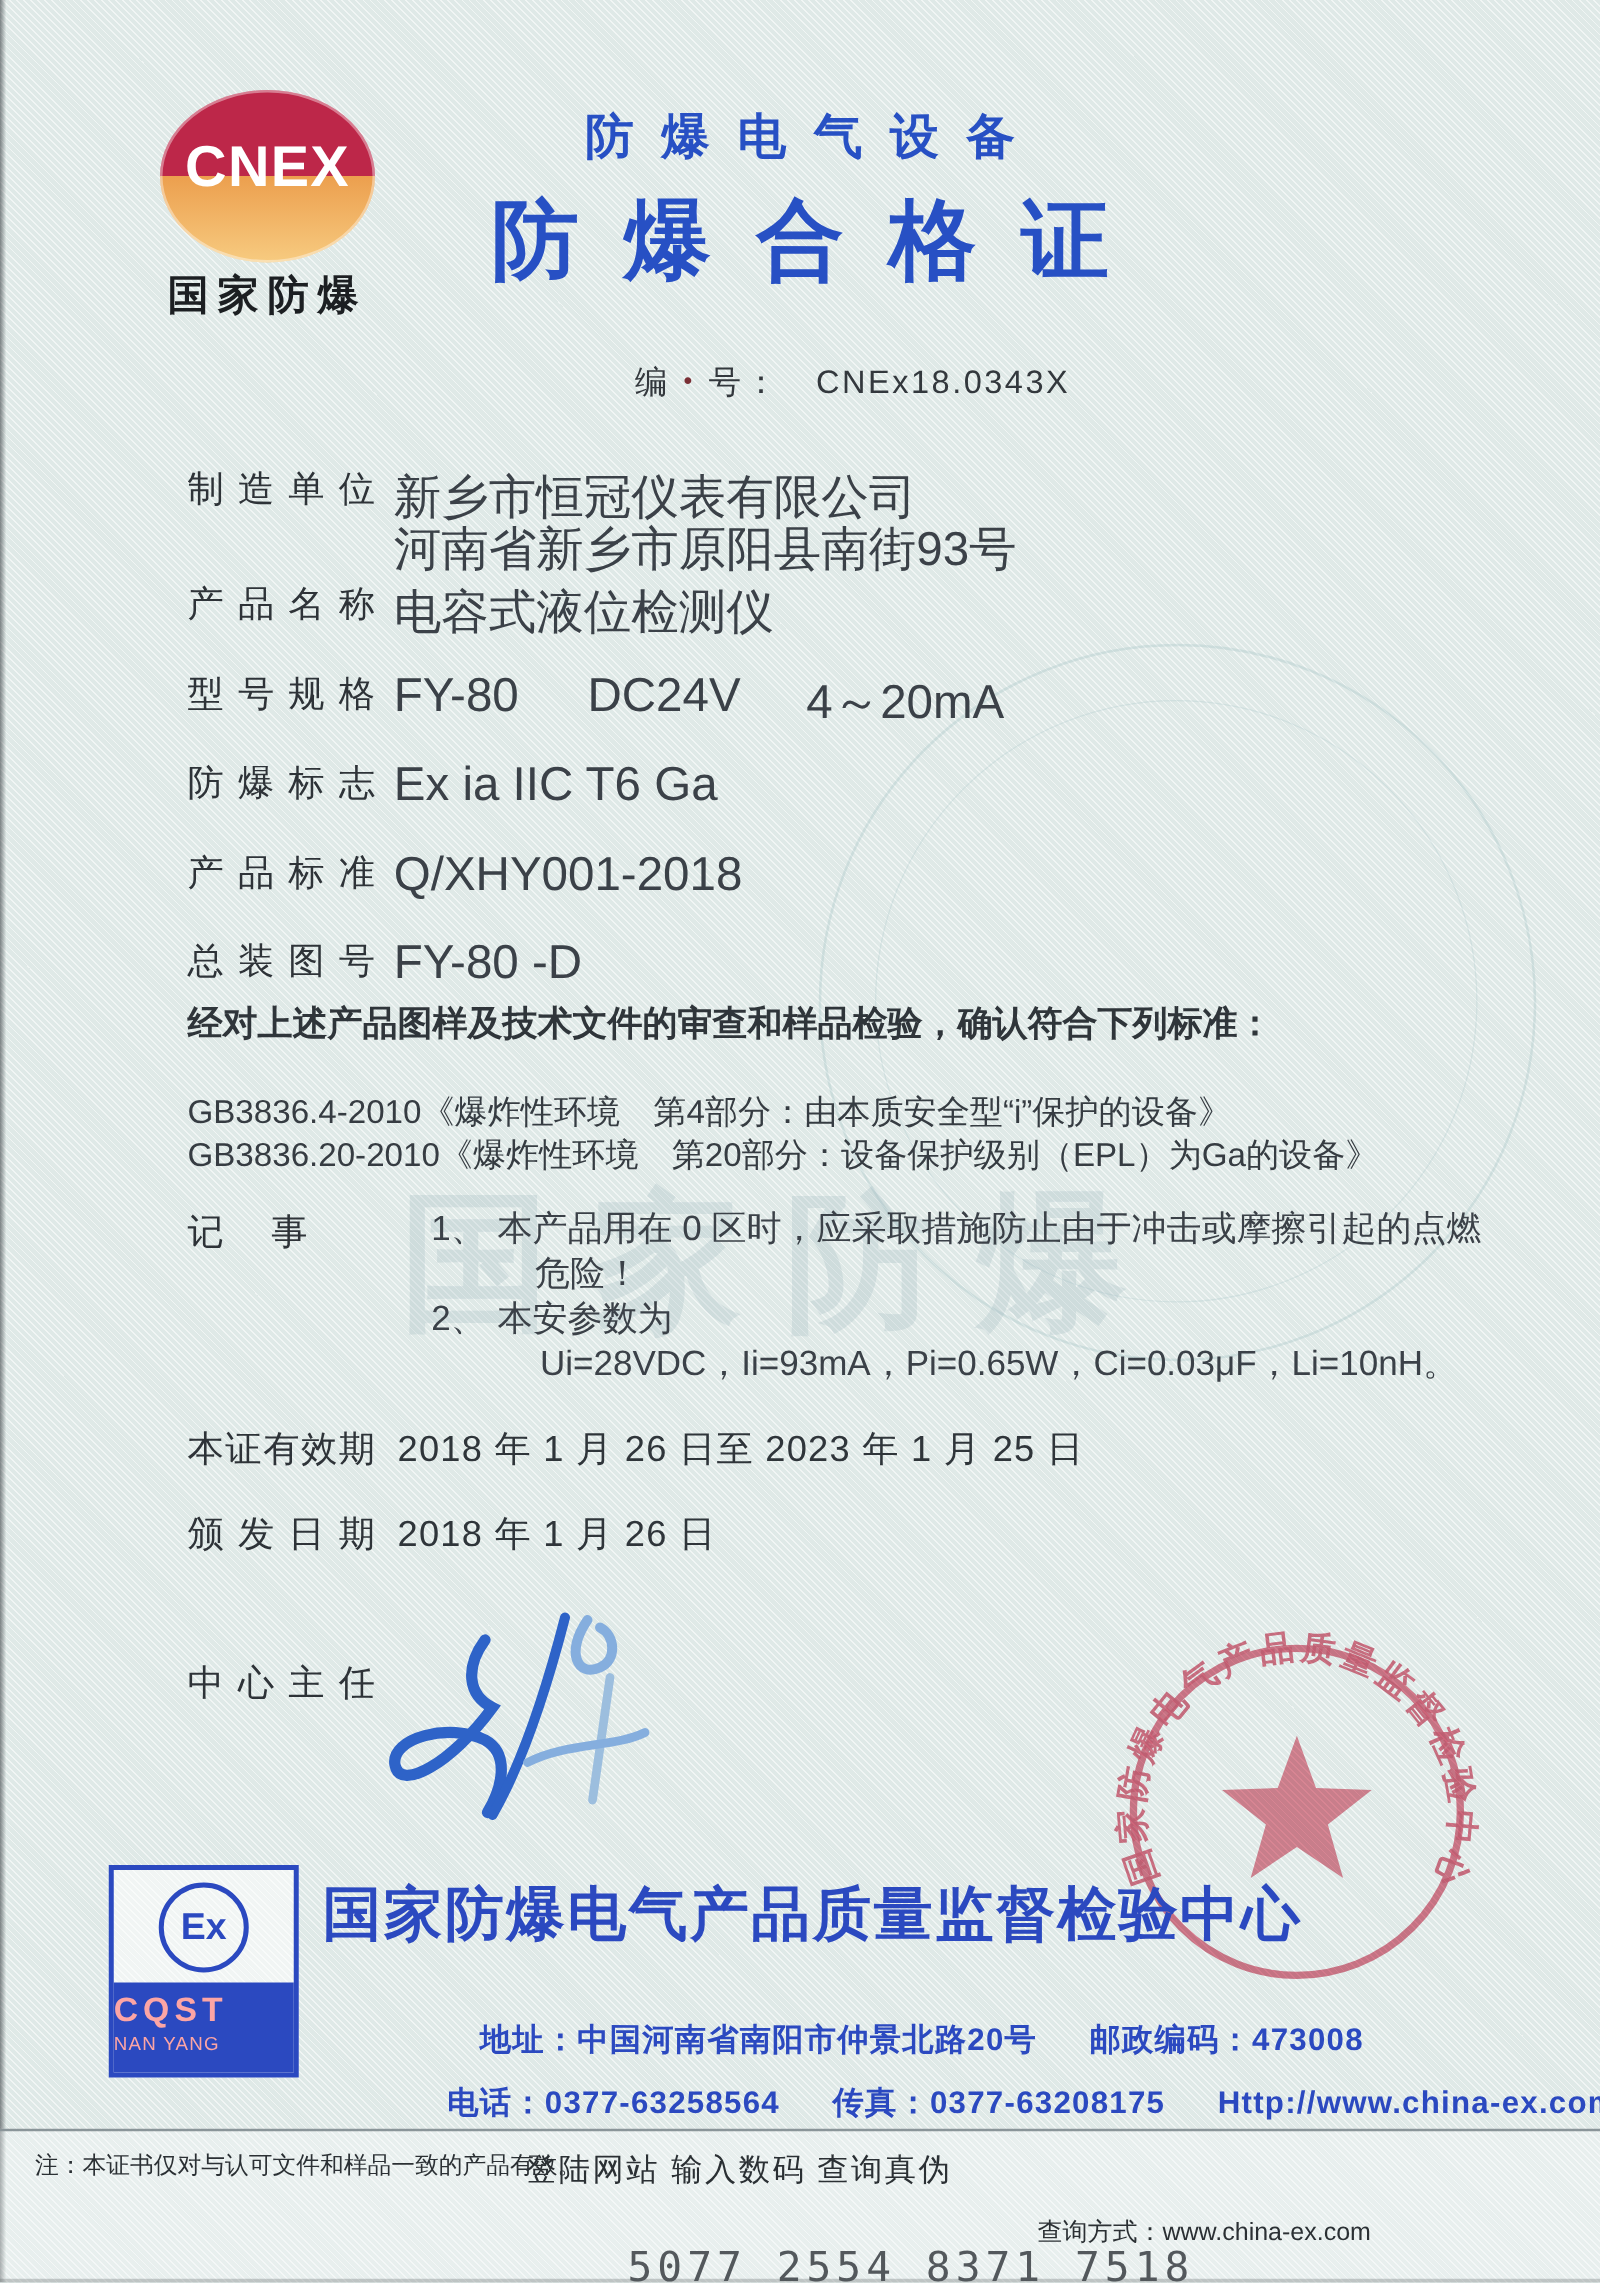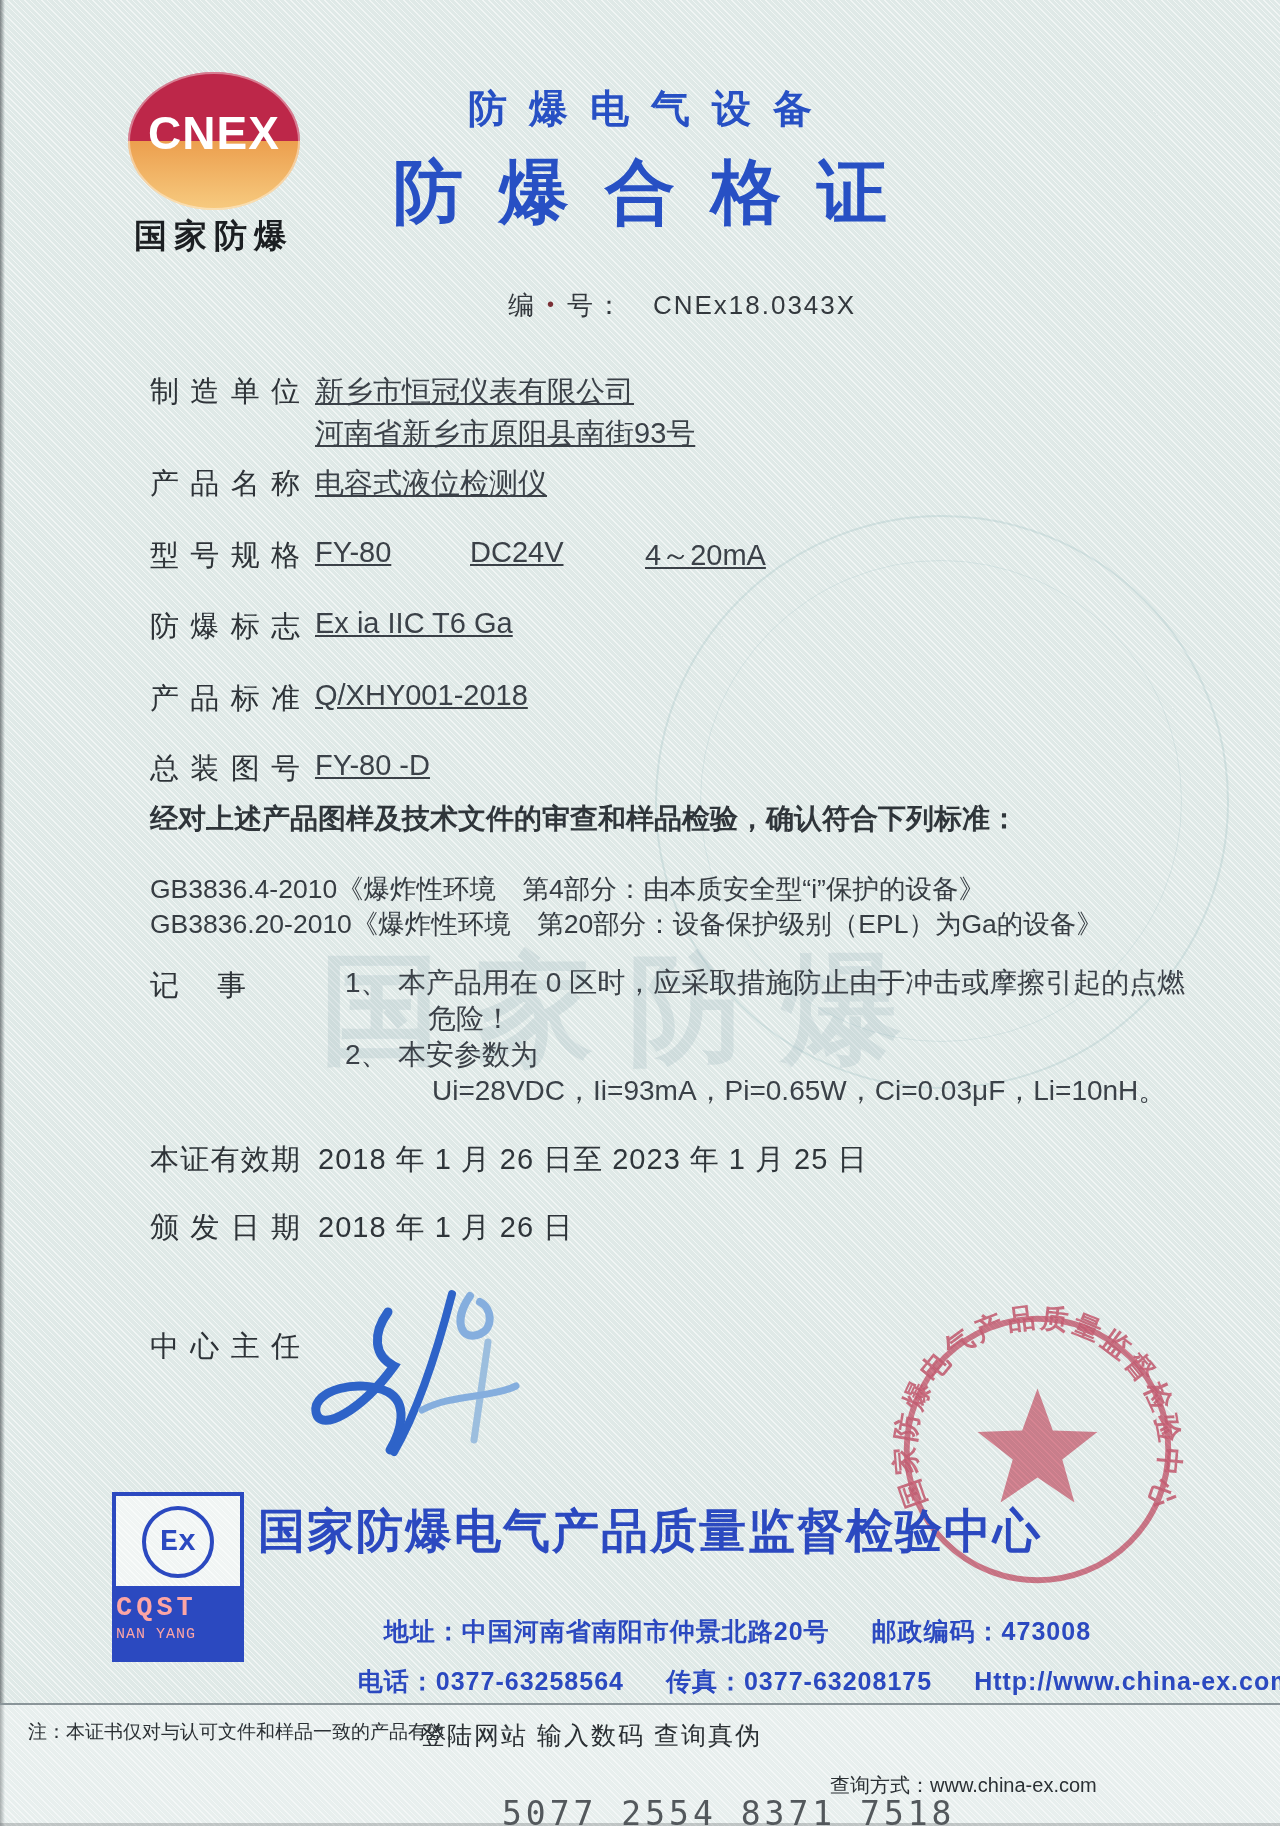--- a/index.html
+++ b/index.html
@@ -26,31 +26,31 @@
   .cnex-text{position:absolute;left:0;right:0;top:34px;text-align:center;color:#ffffff;font-size:46px;font-weight:bold;letter-spacing:1px;}
   .cnex-caption{left:118px;top:214px;width:192px;text-align:center;font-size:33px;font-weight:600;letter-spacing:7px;color:#1c1f22;white-space:nowrap;}
   
   .subtitle{left:0;top:82px;width:100%;text-align:center;font-size:39px;font-weight:bold;color:#2750c4;letter-spacing:22px;padding-left:22px;box-sizing:border-box;}
   .title{left:0;top:146px;width:100%;text-align:center;font-size:70px;font-weight:bold;color:#2750c4;letter-spacing:36px;padding-left:36px;box-sizing:border-box;}
   .certno{left:0;top:288px;width:100%;text-align:center;font-size:26px;color:#33383d;transform:translateX(42px);letter-spacing:3px;}
   .certno .dot{color:#7a2f35;margin:0 10px;font-size:20px;vertical-align:3px;}
   .certno-val{margin-left:28px;letter-spacing:2px;}
   
   .flabel{left:150px;width:150px;text-align:justify;text-align-last:justify;font-size:29px;font-weight:500;color:#2e3338;}
-  .fvalue{left:315px;font-size:29px;color:#3b4148;white-space:pre;text-decoration:underline;}
+  .fvalue{left:315px;font-size:38px;color:#3b4148;white-space:pre;}
   .narrow{width:96px;}
   .gb{left:150px;font-size:26.5px;color:#363c42;white-space:pre;}
   .intro{left:150px;font-size:28px;font-weight:700;color:#2f353a;}
   .remark{font-size:28px;color:#3b4148;white-space:pre;}
   .dateval{font-size:29px;color:#2f353a;font-weight:500;white-space:pre;letter-spacing:1px;}
   
   .sig-svg{left:302px;top:1282px;}
   .stamp-svg{left:890px;top:1302px;mix-blend-mode:multiply;opacity:.92;}
   
-  .exbox{left:112px;top:1492px;width:132px;height:170px;border:4px solid #2b49c0;background:rgba(255,255,255,.55);box-sizing:border-box;font-family:Liberation Mono, monospace;}
+  .exbox{left:87px;top:1492px;width:152px;height:170px;border:4px solid #2b49c0;background:rgba(255,255,255,.55);box-sizing:border-box;}
   .excircle{position:absolute;left:50%;top:10px;transform:translateX(-50%);width:64px;height:64px;border:4px solid #2b49c0;border-radius:50%;
     display:flex;align-items:center;justify-content:center;font-size:30px;font-weight:bold;color:#2b49c0;}
   .exband{position:absolute;left:0;right:0;bottom:0;height:72px;background:#2b49c0;color:#fca5a5;text-align:left;}
   .exband .cqst{display:block;font-size:27px;font-weight:bold;letter-spacing:4px;margin-top:7px;}
   .exband .city{display:block;font-size:15px;letter-spacing:1px;margin-top:3px;}
   .orgname{left:258px;top:1500px;font-size:47px;font-weight:bold;color:#2b49c0;letter-spacing:2px;white-space:nowrap;}
   .orgline{font-size:25px;font-weight:bold;color:#2b49c0;white-space:pre;letter-spacing:1px;}
   .addr{left:352px;top:1586px;}
   .tel{left:326px;top:1636px;}
   .orgline .gap{display:inline-block;width:42px;}

